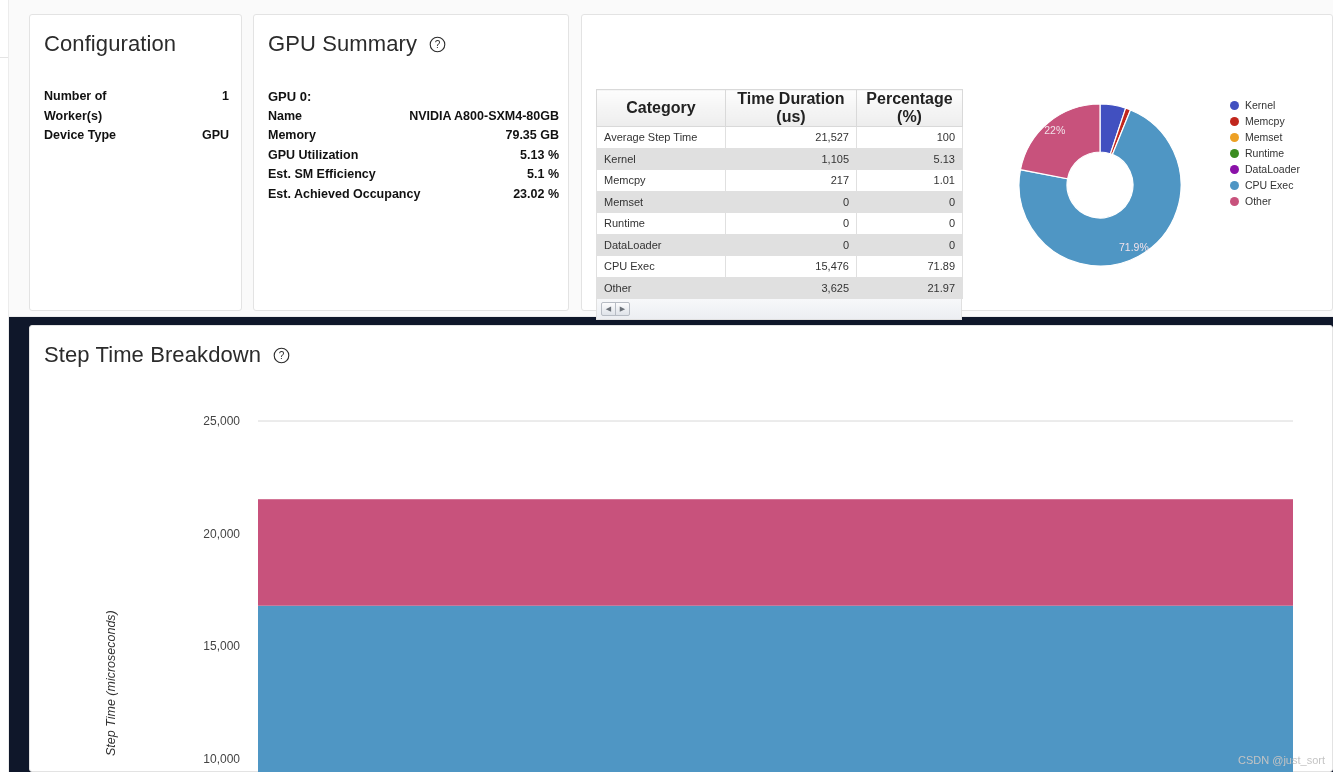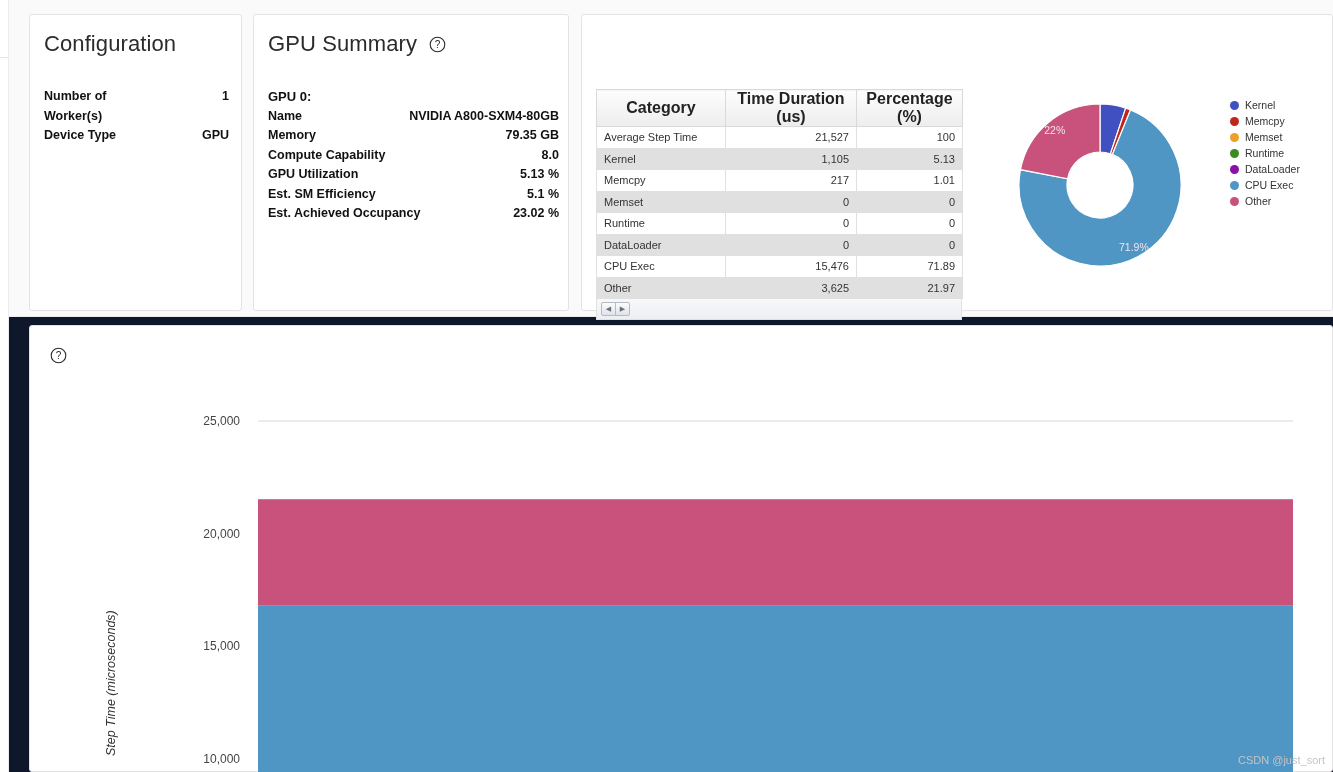--- a/index.html
+++ b/index.html
@@ -181,25 +181,20 @@
             <div class="kv-key">Name</div>
             <div class="kv-spacer"></div>
             <div class="kv-val">NVIDIA A800-SXM4-80GB</div>
           </div>
           <div class="kv-row">
             <div class="kv-key">Memory</div>
             <div class="kv-spacer"></div>
             <div class="kv-val">79.35 GB</div>
           </div>
           <div class="kv-row">
-            <div class="kv-key">Compute Capability</div>
-            <div class="kv-spacer"></div>
-            <div class="kv-val">8.0</div>
-          </div>
-          <div class="kv-row">
             <div class="kv-key">GPU Utilization</div>
             <div class="kv-spacer"></div>
             <div class="kv-val">5.13 %</div>
           </div>
           <div class="kv-row">
             <div class="kv-key">Est. SM Efficiency</div>
             <div class="kv-spacer"></div>
             <div class="kv-val">5.1 %</div>
           </div>
           <div class="kv-row">
@@ -311,20 +306,21 @@
           <div class="legend-row">
             <span class="legend-dot" style="background: rgb(200, 82, 124);"></span>
             <span class="legend-text">Other</span>
           </div>
         </div>
     </div>
   </div>
 
   <div class="card" id="card-steptime">
     <div class="card-title">
+      <span>Step Time Breakdown</span>
       <span class="help-icon">
         <svg width="17" height="17" viewBox="0 0 17 17">
           <circle cx="8.5" cy="8.5" r="7.3" fill="none" stroke="#2b2b2b" stroke-width="1.1"></circle>
           <text x="8.5" y="12.4" font-family="Liberation Sans, sans-serif" font-size="10" text-anchor="middle" fill="#2b2b2b">?</text>
         </svg>
       </span>
     </div>
 
     <div class="axis-ylabel">Step Time (microseconds)</div>
 

